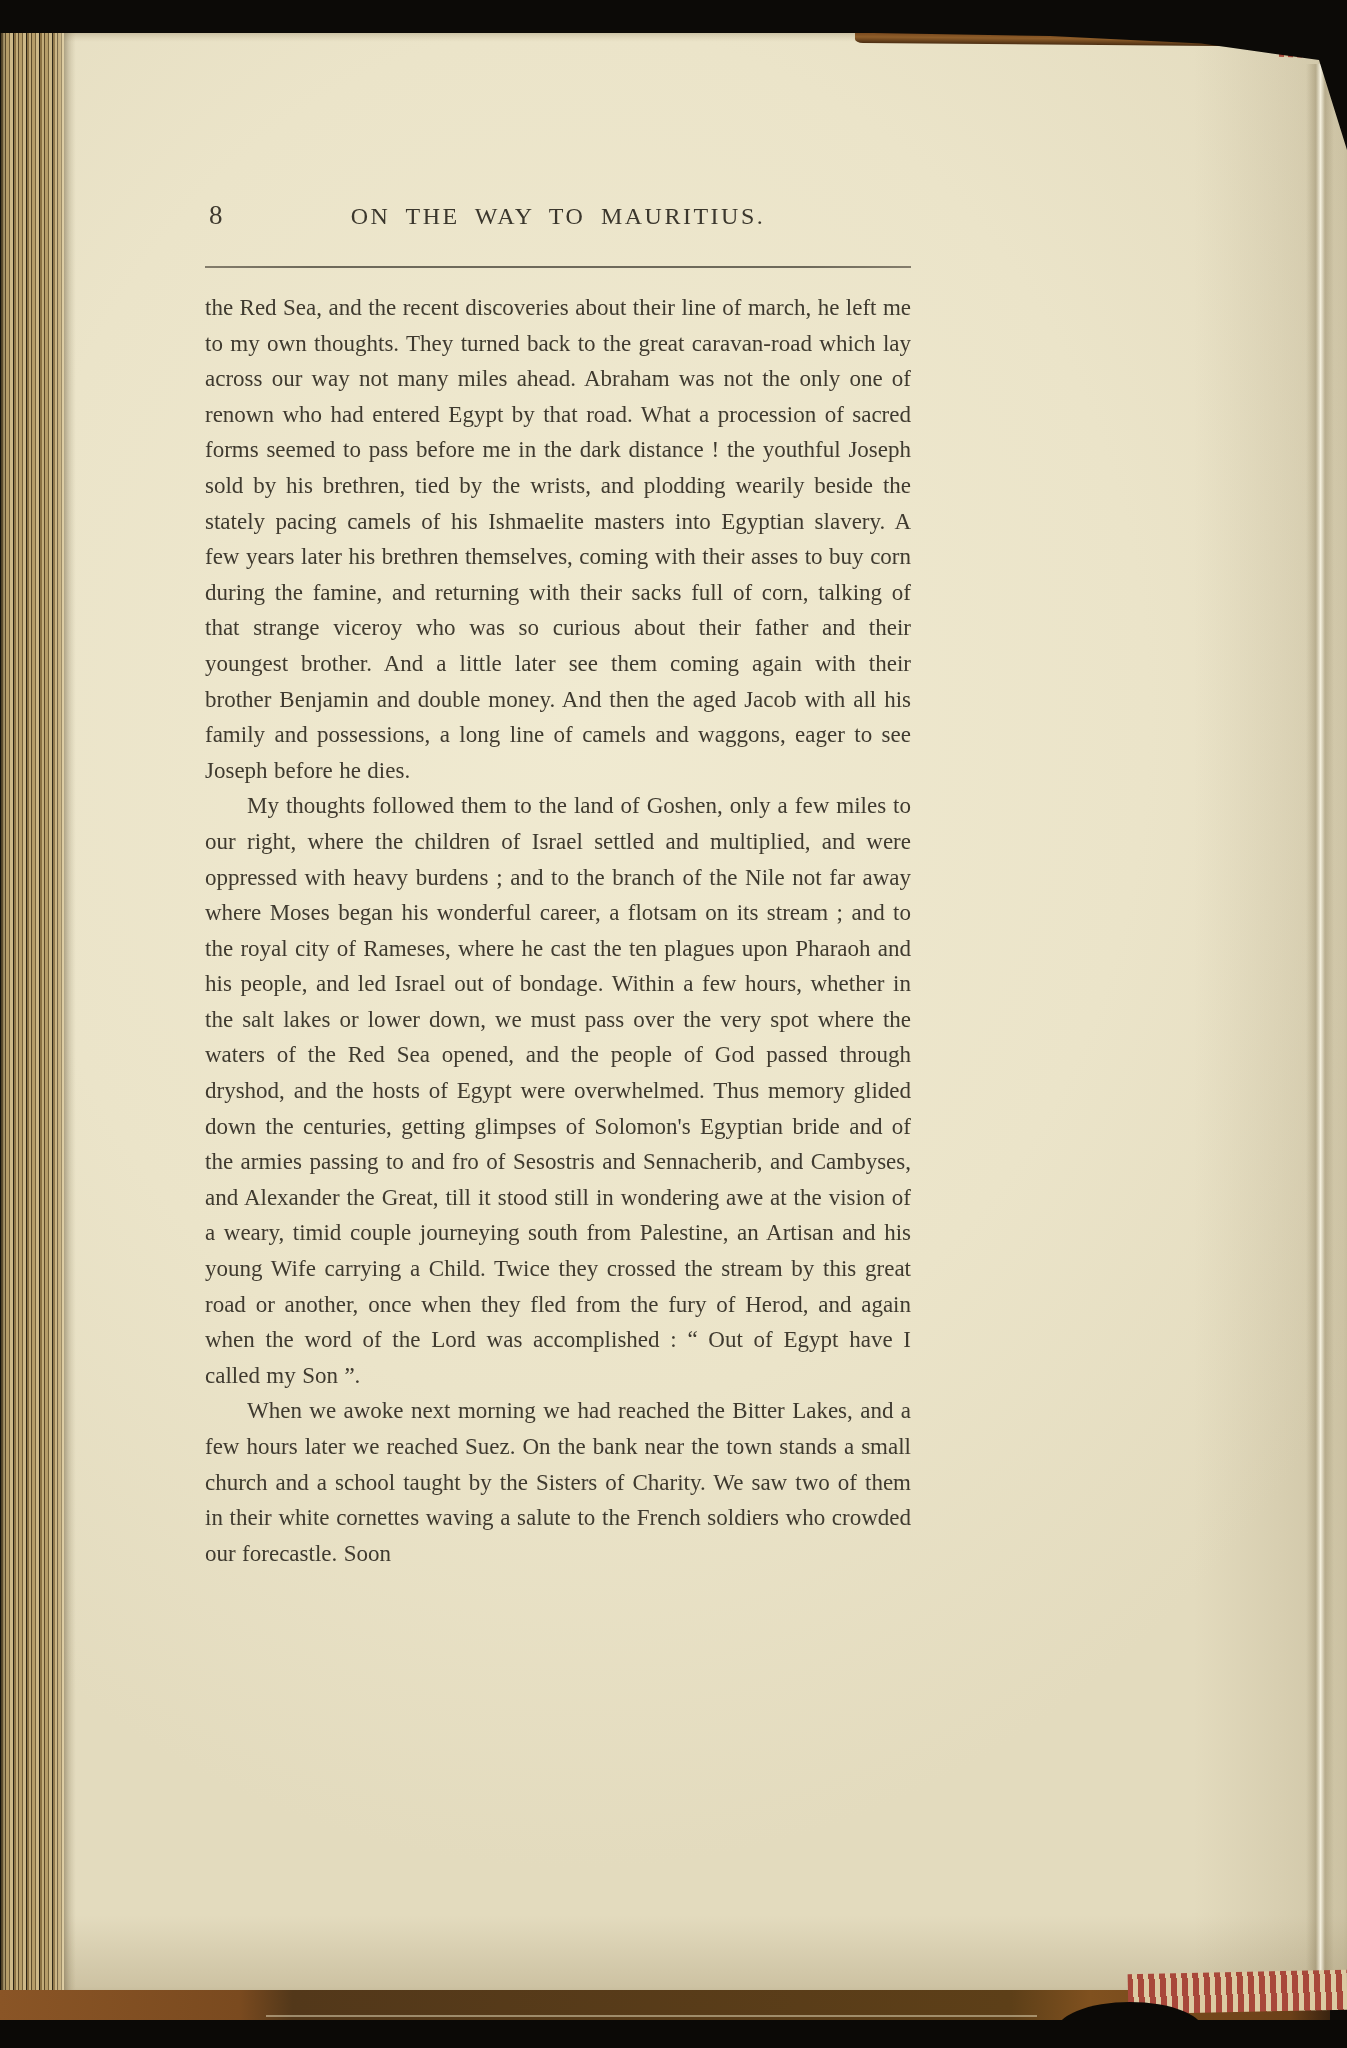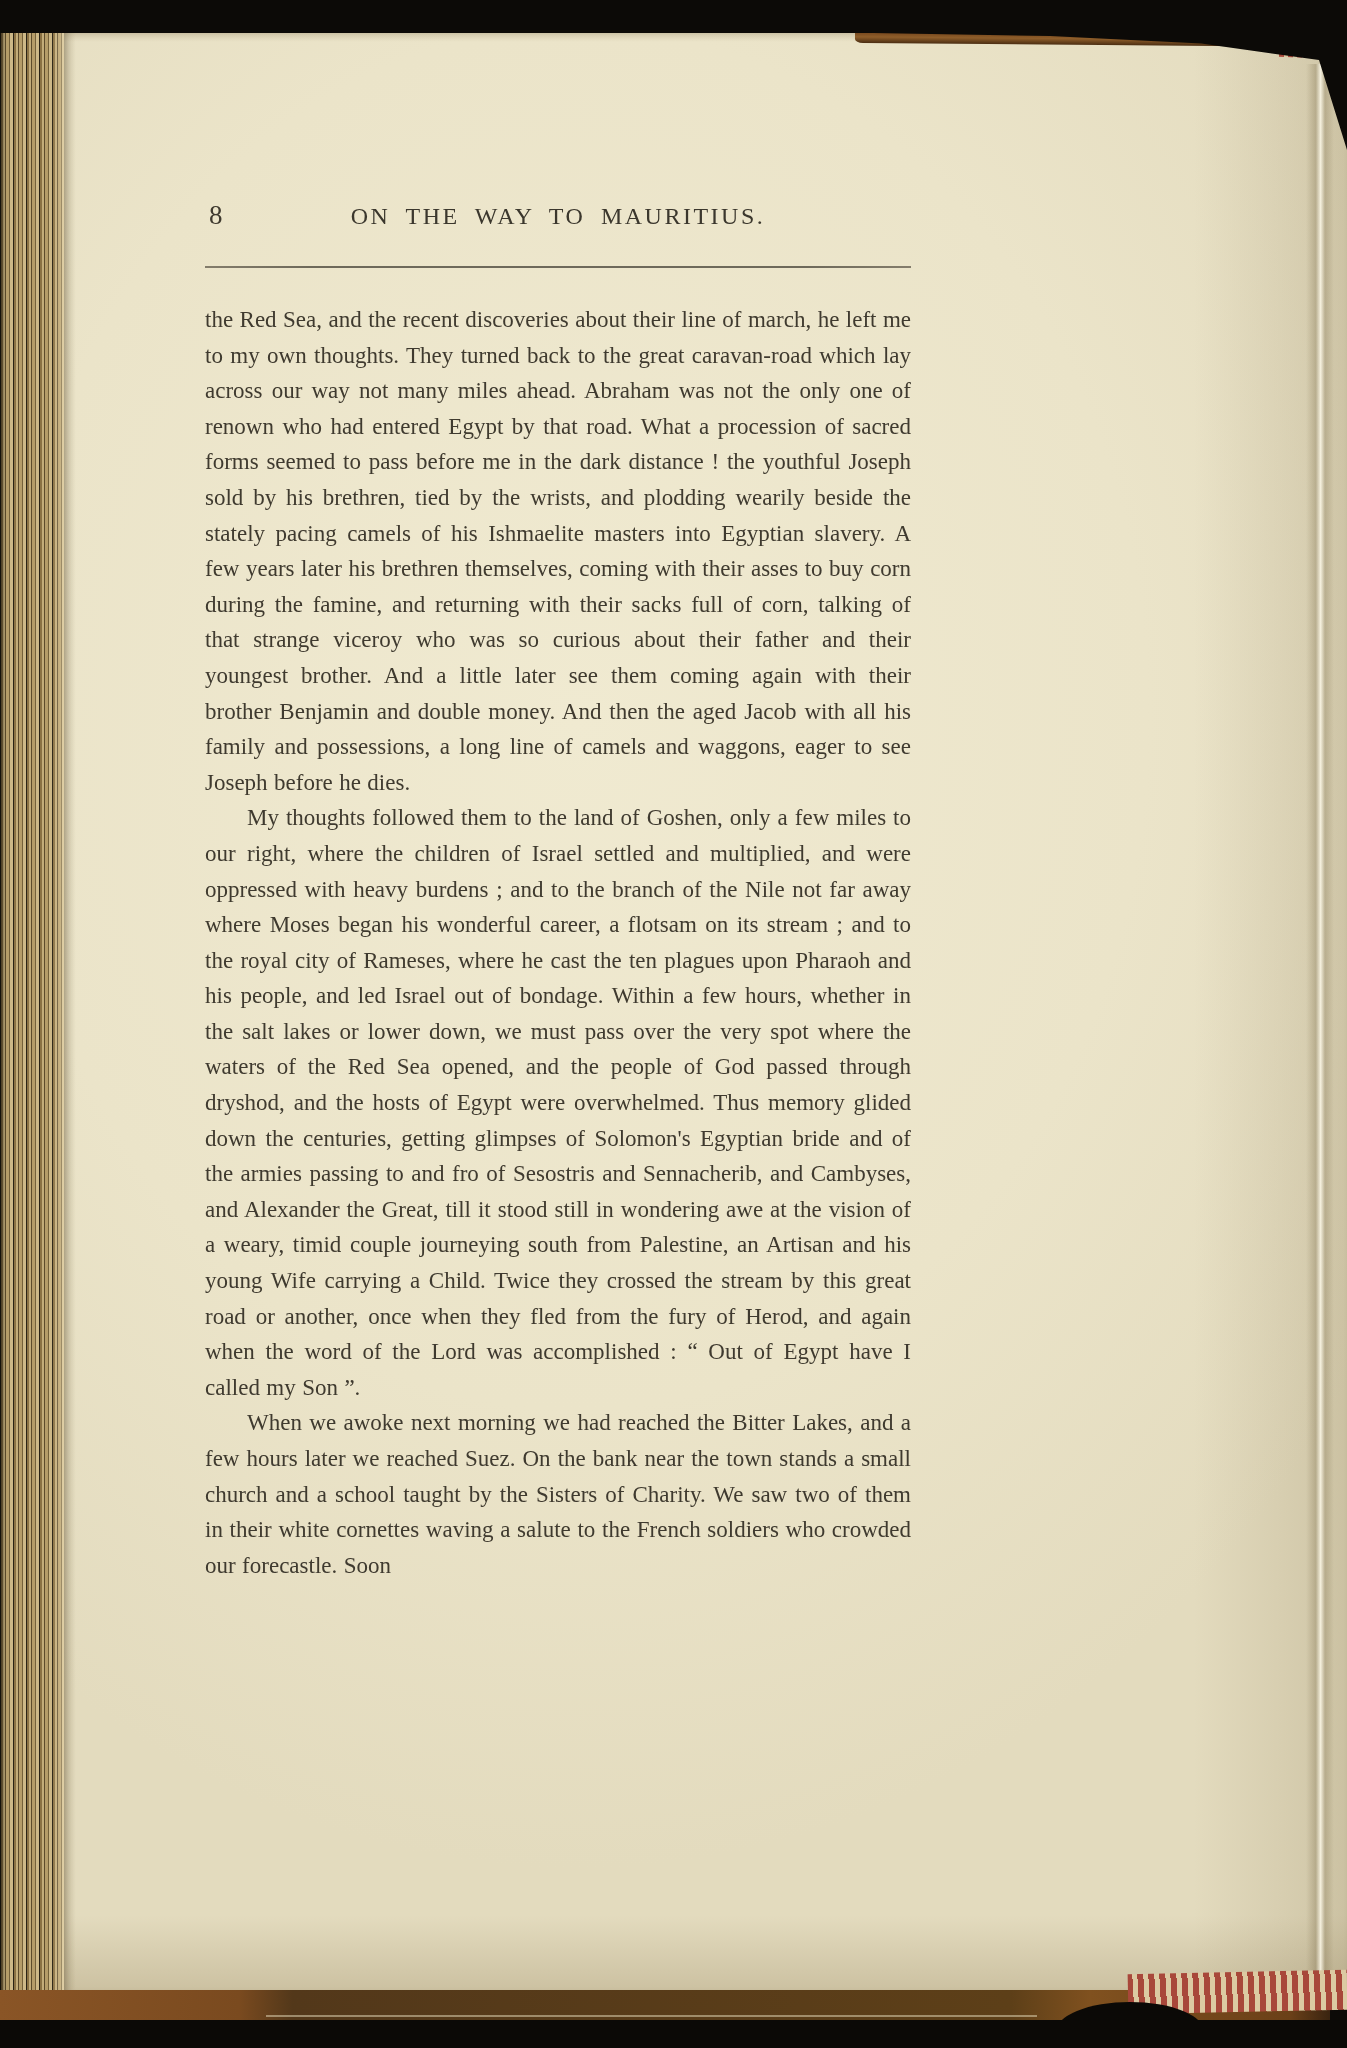--- a/index.html
+++ b/index.html
@@ -90,21 +90,21 @@
   .header-row { position: relative; height: 46px; }
   .page-number { position: absolute; left: 4px; top: 6px; font-size: 27px; }
   .running-title {
     text-align: center; font-size: 24px; letter-spacing: 2.5px; word-spacing: 7px;
     padding-top: 9px; color: #3b372d;
   }
   .header-rule {
     margin-top: 26px; height: 2px; opacity: .8;
     background: linear-gradient(90deg, #6a6354, #4e4a3e 15%, #4e4a3e 85%, #6a6354);
   }
-  .page-body { margin-top: 34px; font-size: 23px; line-height: 35.6px; text-align: justify; word-spacing: 0.03em; }
+  .page-body { margin-top: 22px; font-size: 23px; line-height: 35.6px; text-align: justify; word-spacing: 0.03em; }
   .page-body p { margin: 0; }
   .page-body p.indent { text-indent: 42px; }
 </style>
 </head>
 <body>
 
 <div class="scene">
 
   <div class="page-sheet"></div>
   <div class="fore-edge"></div>

